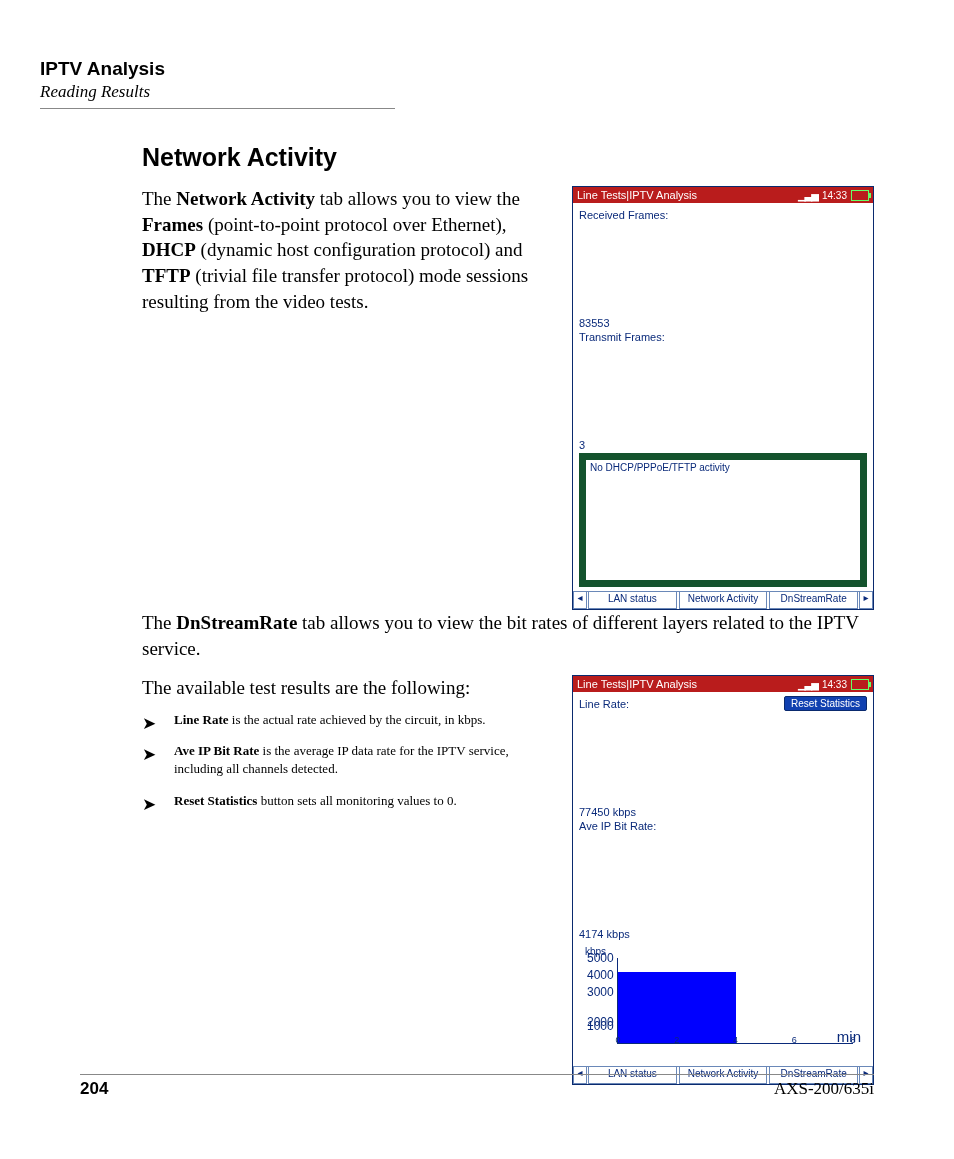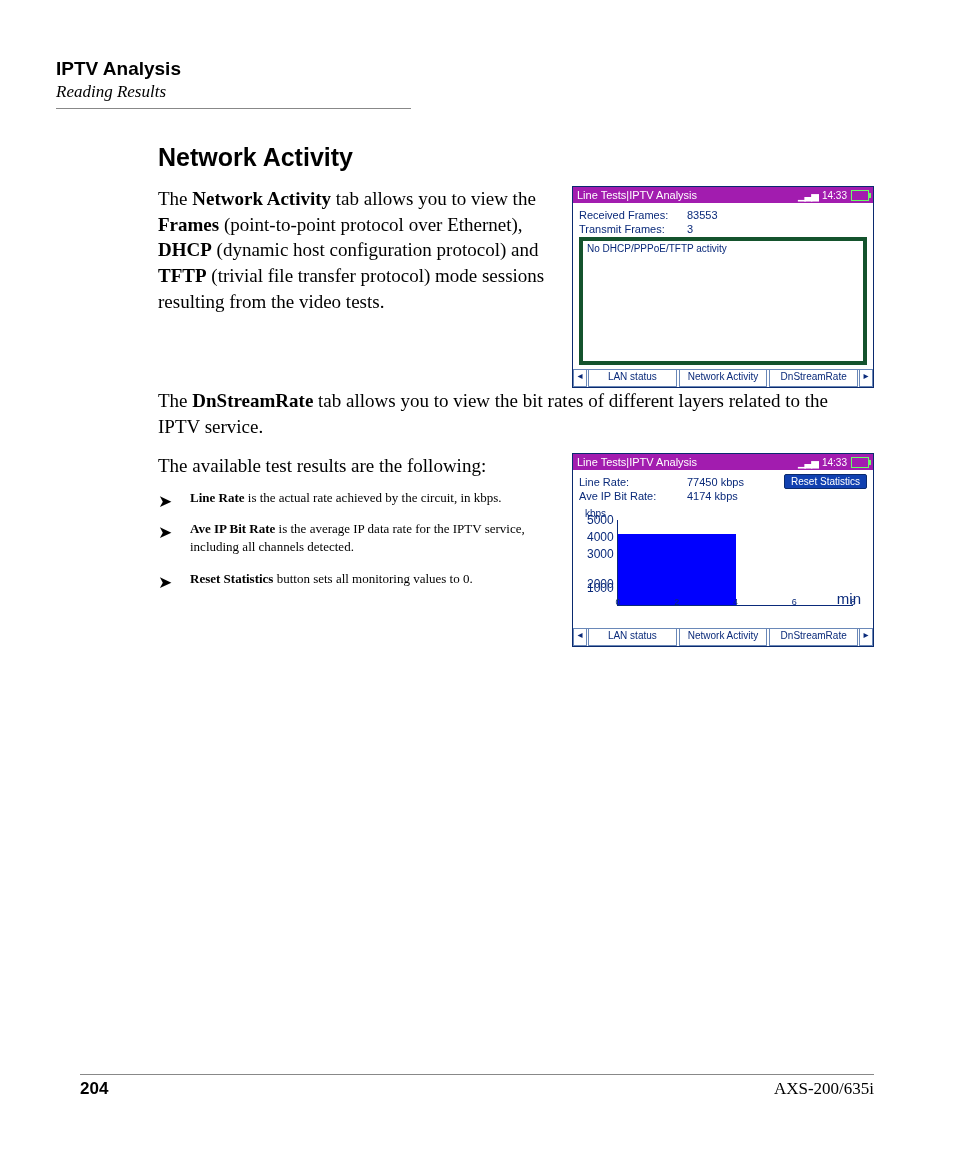--- a/index.html
+++ b/index.html
@@ -4,21 +4,21 @@
 <style>
   body {
     margin: 0;
     padding: 0;
     background: #fff;
     font-family: Georgia, 'Times New Roman', serif;
     color: #000;
     width: 954px;
   }
   .page {
-    padding: 58px 80px 40px 56px;
+    padding: 58px 80px 40px 40px;
     box-sizing: border-box;
     min-height: 1159px;
     position: relative;
   }
   .hdr-title {
     font-family: Arial, Helvetica, sans-serif;
     font-weight: bold;
     font-size: 19px;
     margin-bottom: 2px;
   }
@@ -52,45 +52,46 @@
   }
   .row .textcol { flex: 1 1 auto; }
   .fig {
     flex: 0 0 300px;
     border: 1px solid #0a2a6e;
     font-family: Tahoma, Arial, sans-serif;
     font-size: 11px;
     background: #fff;
   }
   .fig-titlebar {
-    background: #a21caf;
+    background: #b91c1c;
     color: #fff;
     padding: 2px 4px;
     display: flex;
     justify-content: space-between;
     align-items: center;
   }
   .fig-titlebar .right {
     display: flex;
     gap: 4px;
     align-items: center;
     font-size: 10px;
   }
   .fig-body {
     padding: 4px 6px;
   }
   .fig-kv {
     display: flex;
     gap: 8px;
     margin: 2px 0;
     color: #0a2a7a;
+    flex-direction: column;
   }
   .fig-kv .k { flex: 0 0 100px; }
   .fig-box {
-    border: 4px solid #14532d;
+    border: 7px solid #14532d;
     height: 116px;
     margin: 2px 0 0 0;
     padding: 2px 4px;
     color: #0a2a7a;
     font-size: 10px;
   }
   .fig-tabs {
     display: flex;
     align-items: stretch;
     border-top: 1px solid #6a88b8;

